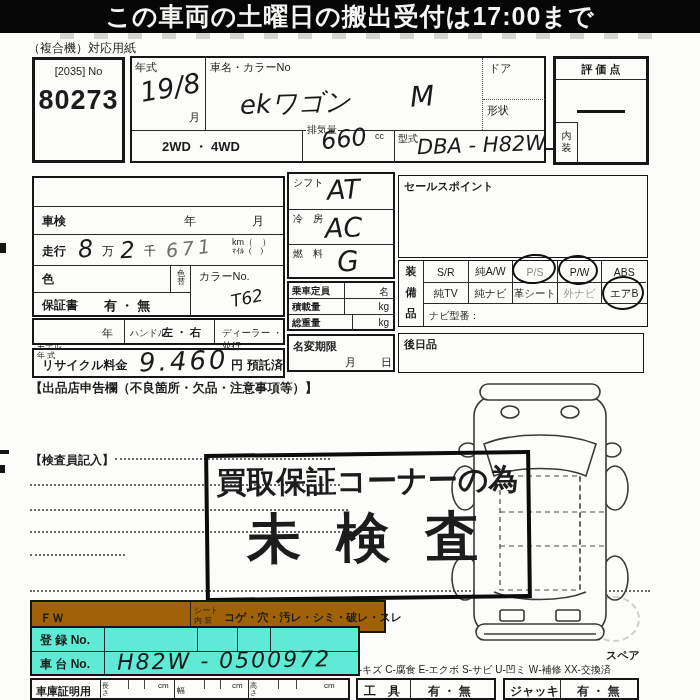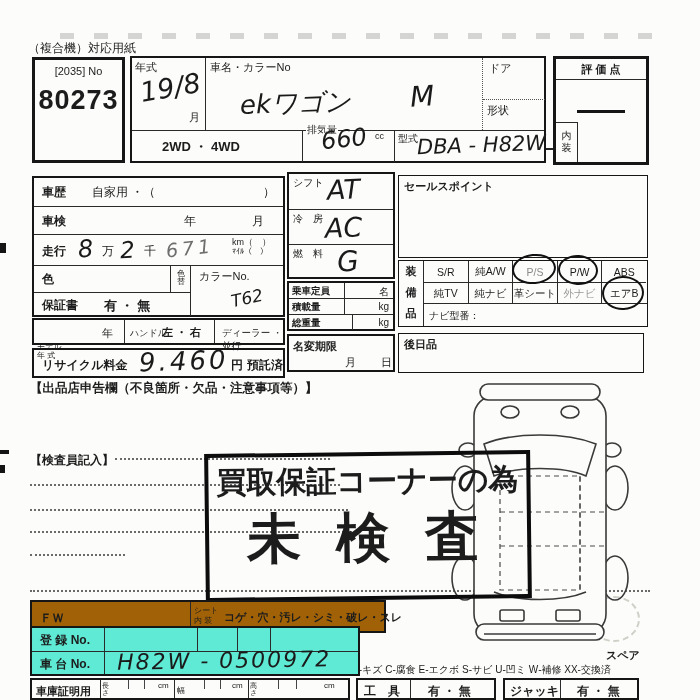--- a/index.html
+++ b/index.html
@@ -24,20 +24,21 @@
           align-items:center;justify-content:center;box-sizing:border-box;}
   .circle{position:absolute;border:2px solid #111;border-radius:50%;background:transparent;}
   .tick{position:absolute;top:0;width:0;height:9px;border-left:1px solid #444;}
   .stacklbl{font-size:8px;line-height:8px;}
 </style>
 </head>
 <body>
 
 <div id="page">
 
+  <div id="banner" class="abs">この車両の土曜日の搬出受付は17:00まで</div>
   <div id="smudge" class="abs"></div>
   <div class="abs" style="left:28px;top:40px;font-size:12px;">（複合機）対応用紙</div>
 
   <div class="bx" style="left:32px;top:57px;width:93px;height:106px;border-width:3px;">
     <div style="text-align:center;font-size:11px;margin-top:5px;">[2035] No</div>
     <div style="text-align:center;font-size:27px;font-weight:600;letter-spacing:1px;margin-top:8px;">80273</div>
   </div>
 
   <div class="bx" style="left:130px;top:56px;width:416px;height:107px;">
 
@@ -76,25 +77,20 @@
 
   <div class="bx" style="left:553px;top:56px;width:96px;height:109px;border-width:3px;">
     <div style="height:20px;border-bottom:1px solid #2a2a2a;text-align:center;font-size:11px;font-weight:bold;line-height:20px;">評 価 点</div>
     <div style="width:48px;height:3px;background:#161616;margin:30px auto 0;"></div>
     <div class="abs" style="left:0;bottom:0;width:22px;height:40px;border-top:1px solid #2a2a2a;border-right:1px solid #2a2a2a;font-size:10px;text-align:center;line-height:12px;padding-top:7px;box-sizing:border-box;">
       <span style="display:inline-block;width:12px;">内装</span>
     </div>
   </div>
 
   <div class="bx" style="left:32px;top:176px;width:253px;height:141px;">
-    <div class="abs" style="left:0;top:0;width:249px;height:28px;">
-      <span class="abs bold" style="left:8px;top:6px;font-size:12px;">車歴</span>
-      <span class="abs" style="left:58px;top:6px;font-size:12px;">自家用 ・（</span>
-      <span class="abs" style="right:8px;top:6px;font-size:12px;">）</span>
-    </div>
     <div class="abs" style="left:0;top:28px;width:249px;height:28px;border-top:1px solid #2a2a2a;">
       <span class="abs bold" style="left:8px;top:6px;font-size:12px;">車検</span>
       <span class="abs" style="left:150px;top:6px;font-size:12px;">年</span>
       <span class="abs" style="left:218px;top:6px;font-size:12px;">月</span>
     </div>
     <div class="abs" style="left:0;top:56px;width:249px;height:31px;border-top:1px solid #2a2a2a;">
       <span class="abs bold" style="left:8px;top:8px;font-size:12px;">走行</span>
       <span class="abs hand" style="left:44px;top:0px;font-size:24px;transform:rotate(-4deg);">8</span>
       <span class="abs" style="left:68px;top:8px;font-size:12px;">万</span>
       <span class="abs hand" style="left:86px;top:2px;font-size:23px;transform:rotate(-3deg);">2</span>

